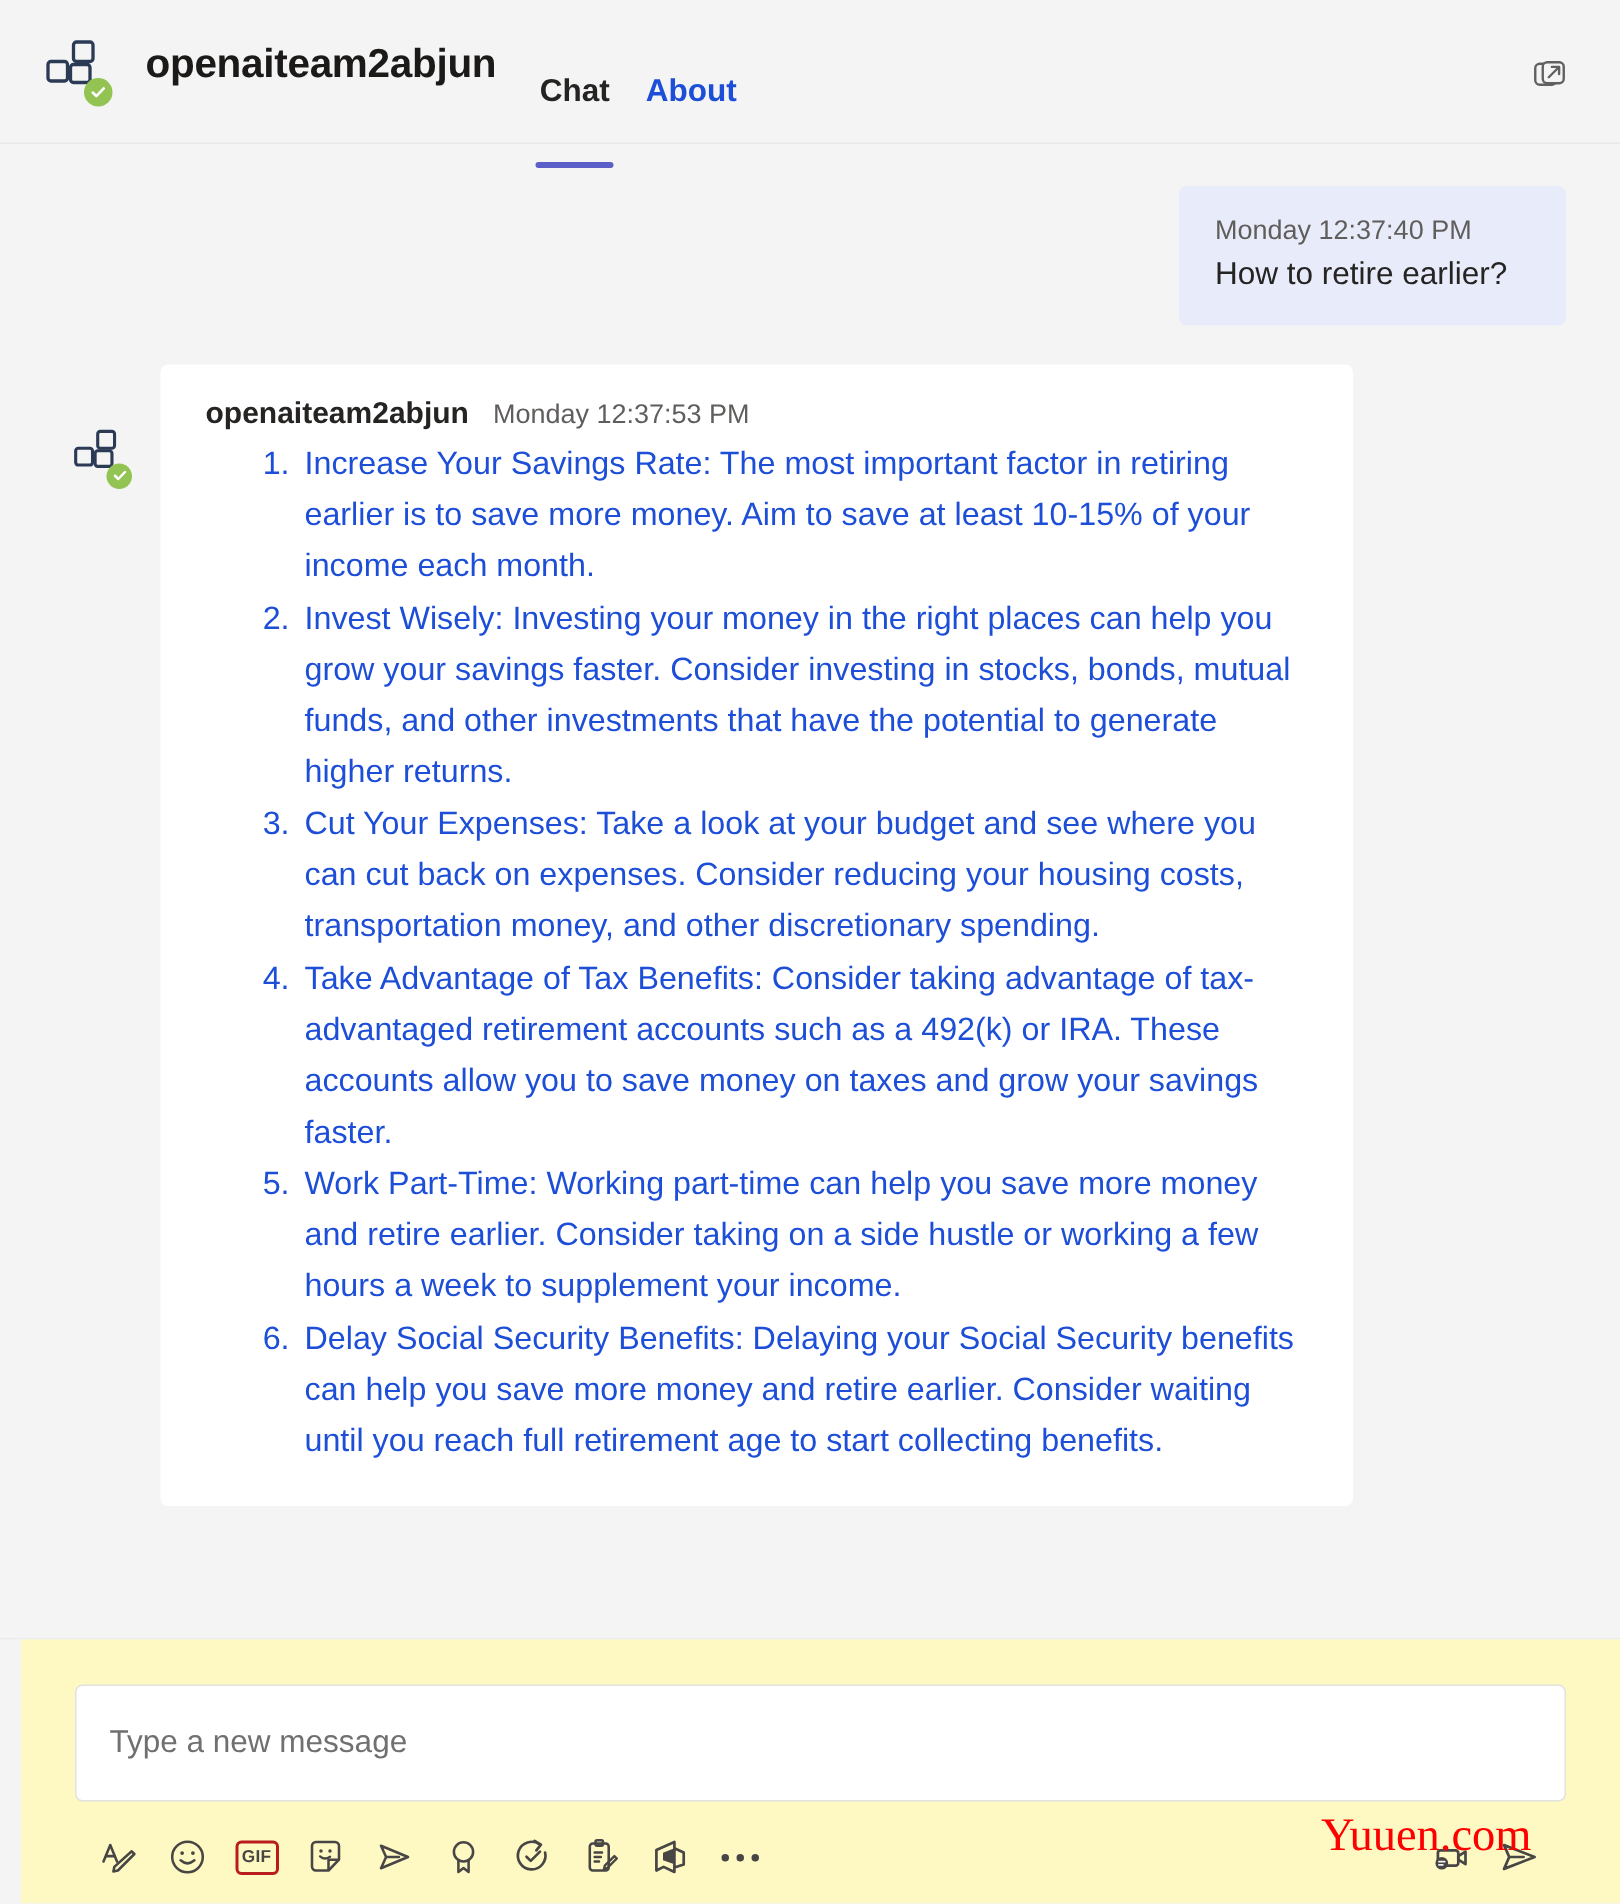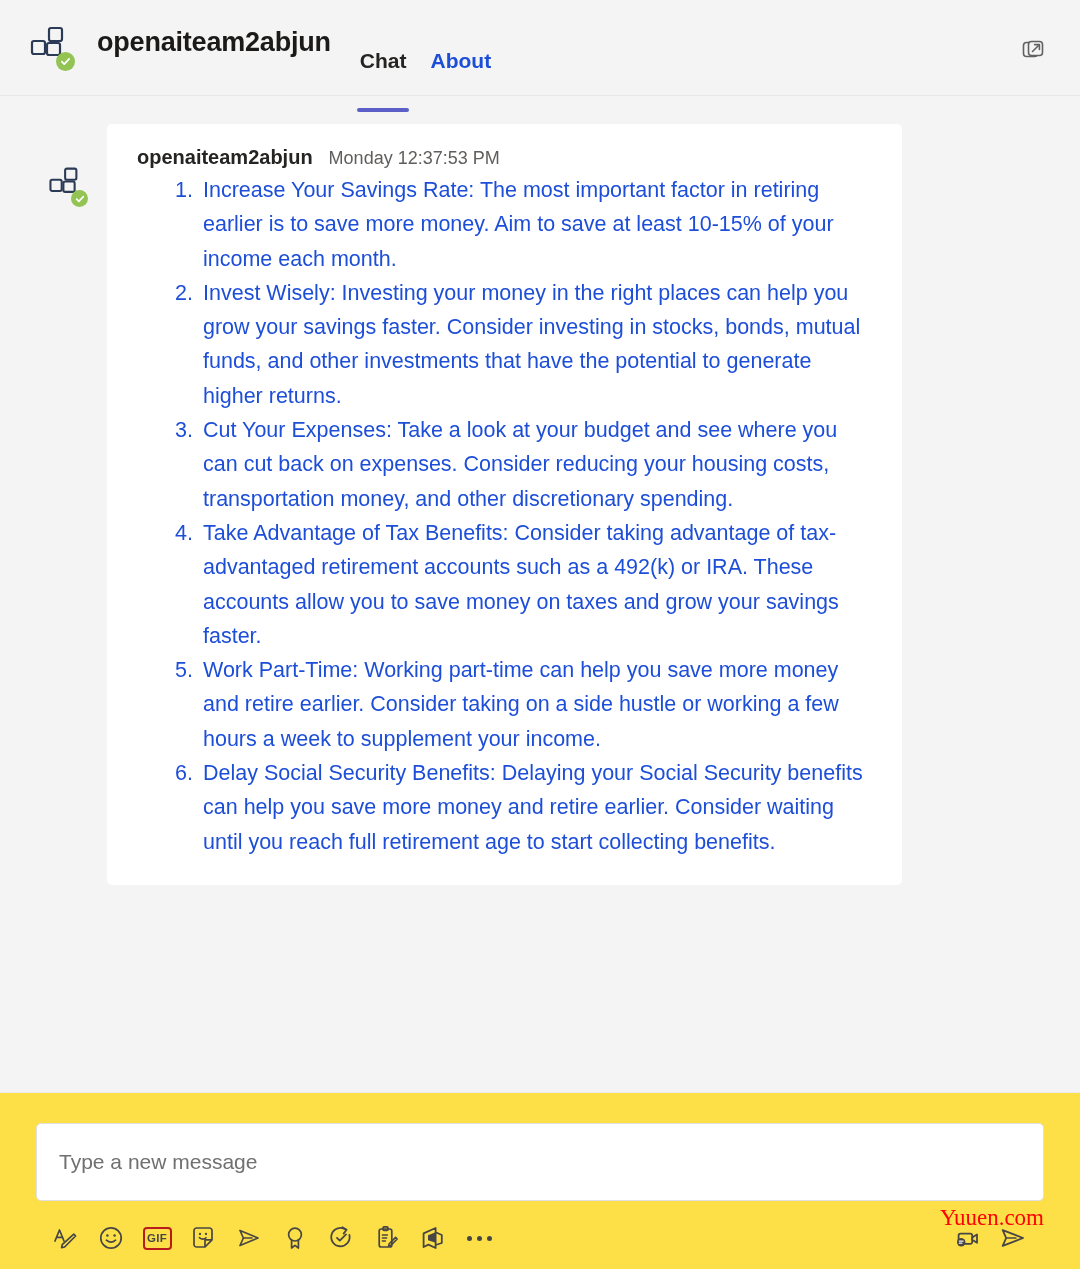--- a/index.html
+++ b/index.html
@@ -209,22 +209,23 @@
   .divider {
     height: 1px;
     background: #ebebeb;
     margin: 0;
     flex: 0 0 1px;
   }
 
   
   .composer {
     flex: 0 0 auto;
-    background: #fde047;
+    background: #fef9c3;
     padding: 30px 36px 0 36px;
+    margin-left: 14px;
   }
 
   .composer-box {
     background: #ffffff;
     border: 1px solid #e1e1e1;
     border-radius: 5px;
     height: 78px;
     display: flex;
     align-items: center;
     padding: 0 22px;
@@ -281,24 +282,24 @@
   .ellipsis-dots i {
     width: 5px;
     height: 5px;
     border-radius: 50%;
     background: #484644;
     display: block;
   }
 
   .watermark {
     position: absolute;
-    right: 0;
+    right: 23px;
     top: -2px;
     font-family: "Liberation Serif", serif;
-    font-size: 23px;
+    font-size: 31px;
     color: #ff0000;
     font-weight: normal;
     pointer-events: none;
     white-space: nowrap;
     z-index: 5;
   }
 </style>
 </head>
 <body>
 
@@ -333,20 +334,26 @@
         <rect x="2.5" y="5.5" width="14" height="14" rx="3" fill="none" stroke="#616161" stroke-width="1.6"></rect>
         <rect x="7.5" y="4.5" width="14" height="14" rx="3" fill="#f4f4f4" stroke="#616161" stroke-width="1.6"></rect>
         <path d="M11.5 14.5 L18 8" fill="none" stroke="#616161" stroke-width="1.6" stroke-linecap="round"></path>
         <path d="M13.6 7.6 L18.4 7.6 L18.4 12.4" fill="none" stroke="#616161" stroke-width="1.6" stroke-linecap="round" stroke-linejoin="round"></path>
       </svg>
     </div>
   </div>
 
   <div class="conversation">
 
+    <div class="msg-row-out">
+      <div class="bubble-out">
+        <div class="bubble-time">Monday 12:37:40 PM</div>
+        <div class="bubble-text">How to retire earlier?</div>
+      </div>
+    </div>
 
     <div class="msg-row-in">
 
       <div class="bot-avatar">
         <svg width="38" height="38" viewBox="0 0 44 44">
           <rect x="4" y="16" width="13" height="13" rx="2" fill="none" stroke="#2b3a55" stroke-width="2.4"></rect>
           <rect x="19" y="18" width="13" height="12" rx="2" fill="none" stroke="#2b3a55" stroke-width="2.4"></rect>
           <rect x="21" y="3" width="13" height="13" rx="2" fill="none" stroke="#2b3a55" stroke-width="2.4"></rect>
         </svg>
         <span class="verified-badge">

